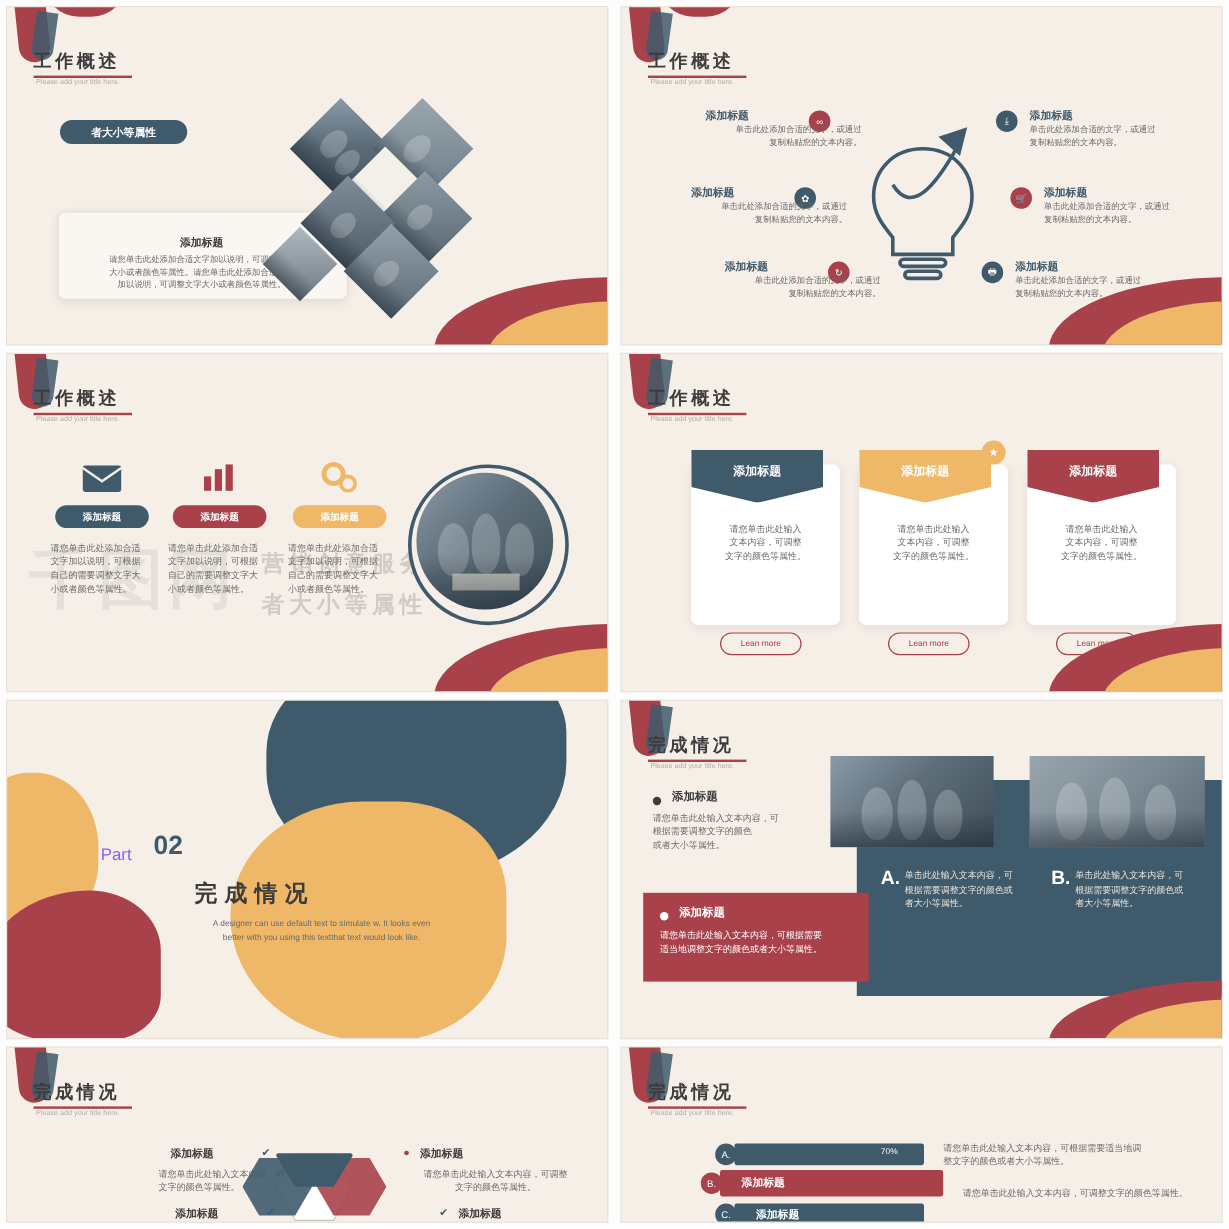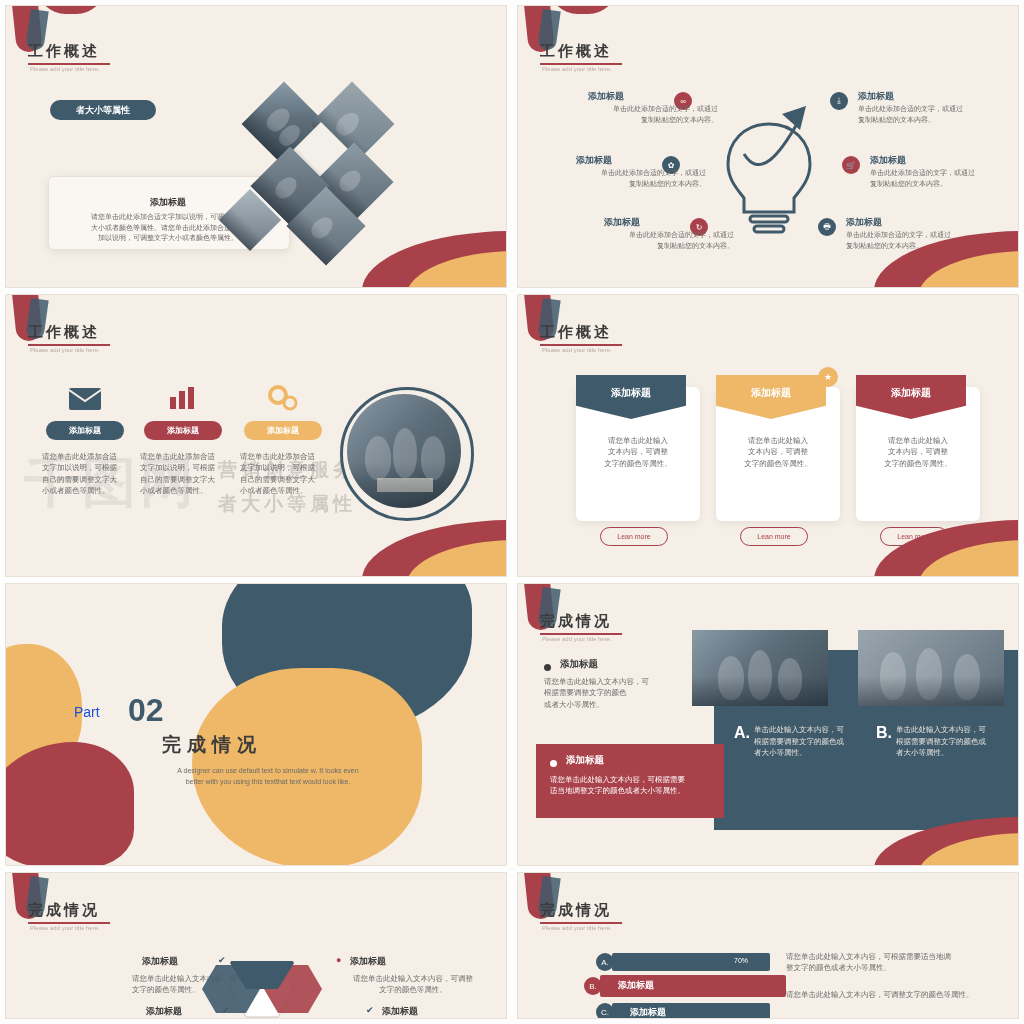--- a/index.html
+++ b/index.html
@@ -210,22 +210,22 @@
     <div class="blobR" style="right:-6px;bottom:-4px;width:150px;height:60px;border-radius:100% 0 0 0;"></div>
     <div class="blobY" style="right:-10px;bottom:-10px;width:110px;height:46px;border-radius:100% 0 0 0;"></div>
   </div>
 
   <div class="slide" style="left:6px;top:584px;width:500px;height:281px;">
     <div class="blobB" style="left:216px;top:-40px;width:250px;height:190px;border-radius:50% 40% 60% 55%;"></div>
     <div class="blobY" style="left:186px;top:84px;width:230px;height:200px;border-radius:55% 45% 50% 60%;"></div>
     <div class="blobY" style="left:-34px;top:60px;width:110px;height:130px;border-radius:50% 50% 45% 55%;"></div>
     <div class="blobR" style="left:-22px;top:158px;width:150px;height:125px;border-radius:60% 40% 30% 40%;"></div>
 
-    <div style="position:absolute;left:68px;top:120px;color:#1d4ed8;font-size:14px;">Part</div>
-    <div class="num" style="left:122px;top:108px;font-size:32px;text-align:right;">02</div>
+    <div style="position:absolute;left:78px;top:120px;color:#8b5cf6;font-size:14px;">Part</div>
+    <div class="num" style="left:122px;top:108px;font-size:22px;text-align:right;">02</div>
     <div style="position:absolute;left:156px;top:148px;color:#3c3c3c;font-size:19px;font-weight:bold;letter-spacing:6px;">完成情况</div>
     <div class="txt" style="left:152px;top:182px;width:220px;text-align:center;font-size:7px;white-space:pre-line;">A designer can use default text to simulate w. It looks even
 better with you using this textthat text would look like.</div>
   </div>
 
   <div class="slide" style="left:518px;top:584px;width:500px;height:281px;">
     <div class="ribbon"></div>
     <div class="ttl" style="left:22px;top:28px;font-size:15px;">完成情况</div>
     <div class="ttl-underline" style="left:22px;top:49px;width:82px;"></div>
     <div class="sub" style="left:24px;top:52px;font-size:6px;">Please add your title here.</div>
@@ -311,16 +311,16 @@
     <div style="position:absolute;left:82px;top:102px;width:186px;height:22px;background:#a8414a;border-radius:2px;"></div>
     <div style="position:absolute;left:100px;top:106px;font-size:9px;color:#fff;font-weight:bold;">添加标题</div>
     <div style="position:absolute;left:248px;top:102px;font-size:7px;color:#a8414a;">100</div>
 
     <div class="circle" style="left:78px;top:130px;width:18px;height:18px;background:#3f5a6b;font-size:8px;">C.</div>
     <div style="position:absolute;left:94px;top:130px;width:158px;height:18px;background:#3f5a6b;border-radius:2px;"></div>
     <div style="position:absolute;left:112px;top:133px;font-size:9px;color:#fff;font-weight:bold;">添加标题</div>
 
     <div class="txt" style="left:268px;top:78px;width:220px;font-size:7.5px;white-space:pre-line;">请您单击此处输入文本内容，可根据需要适当地调
 整文字的颜色或者大小等属性。</div>
-    <div class="txt" style="left:268px;top:116px;width:220px;font-size:7.5px;white-space:pre-line;">请您单击此处输入文本内容，可调整文字的颜色等属性。</div>
+    <div class="txt" style="left:268px;top:116px;width:220px;font-size:7.5px;white-space:pre-line;text-align:center;">请您单击此处输入文本内容，可调整文字的颜色等属性。</div>
   </div>
 
 </div>
 
 </body></html>

